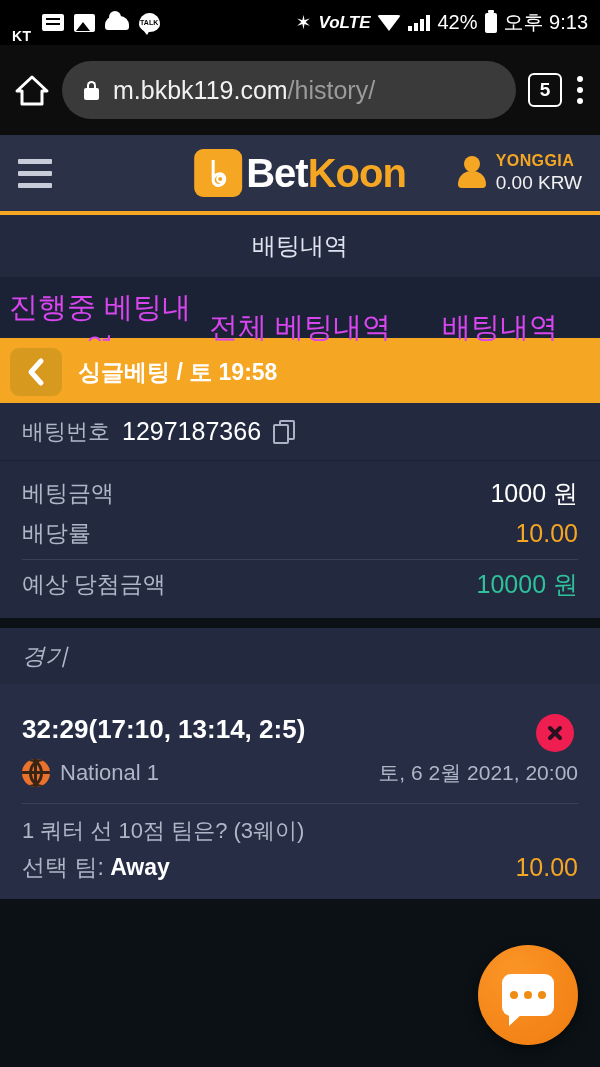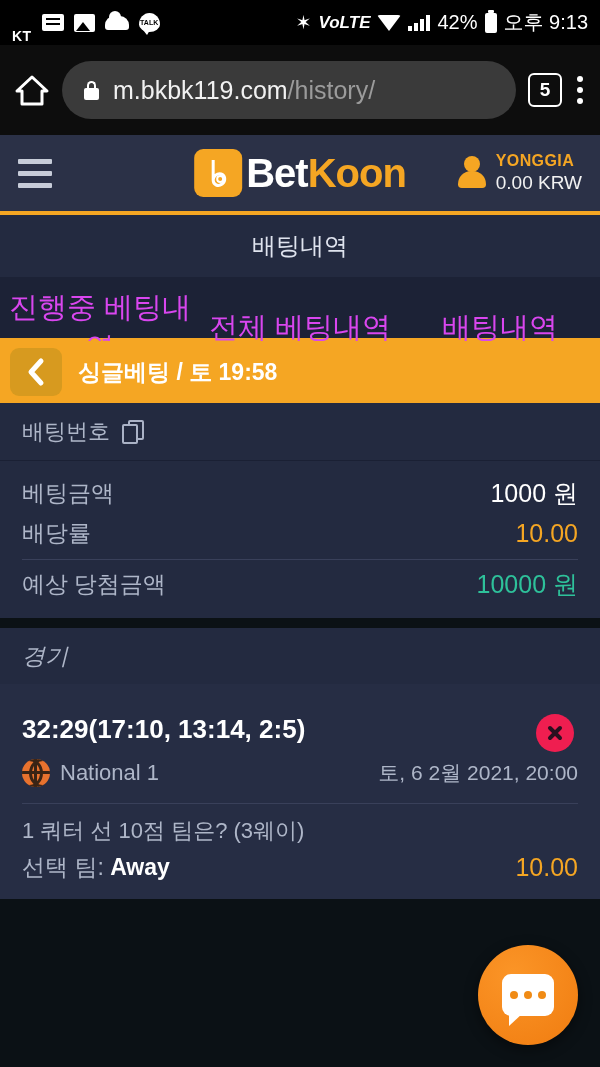--- a/index.html
+++ b/index.html
@@ -265,20 +265,21 @@
       <svg width="20" height="30" viewBox="0 0 20 30">
         <path d="M15 4 L5 15 L15 26" fill="none" stroke="#fff" stroke-width="5" stroke-linecap="round" stroke-linejoin="round"></path>
       </svg>
     </div>
     <span class="banner-text">싱글베팅 / 토 19:58</span>
   </div>
 
   <div class="section">
     <div class="bet-no">
       <span class="lbl">배팅번호</span>
+      <span class="val">1297187366</span>
       <span class="copy-ico">
         <span class="back"></span>
           <span class="front"></span>
       </span>
     </div>
     <div class="rows">
       <div class="row">
         <span class="lbl">베팅금액</span>
         <span class="val v-white">1000 원</span>
       </div>

